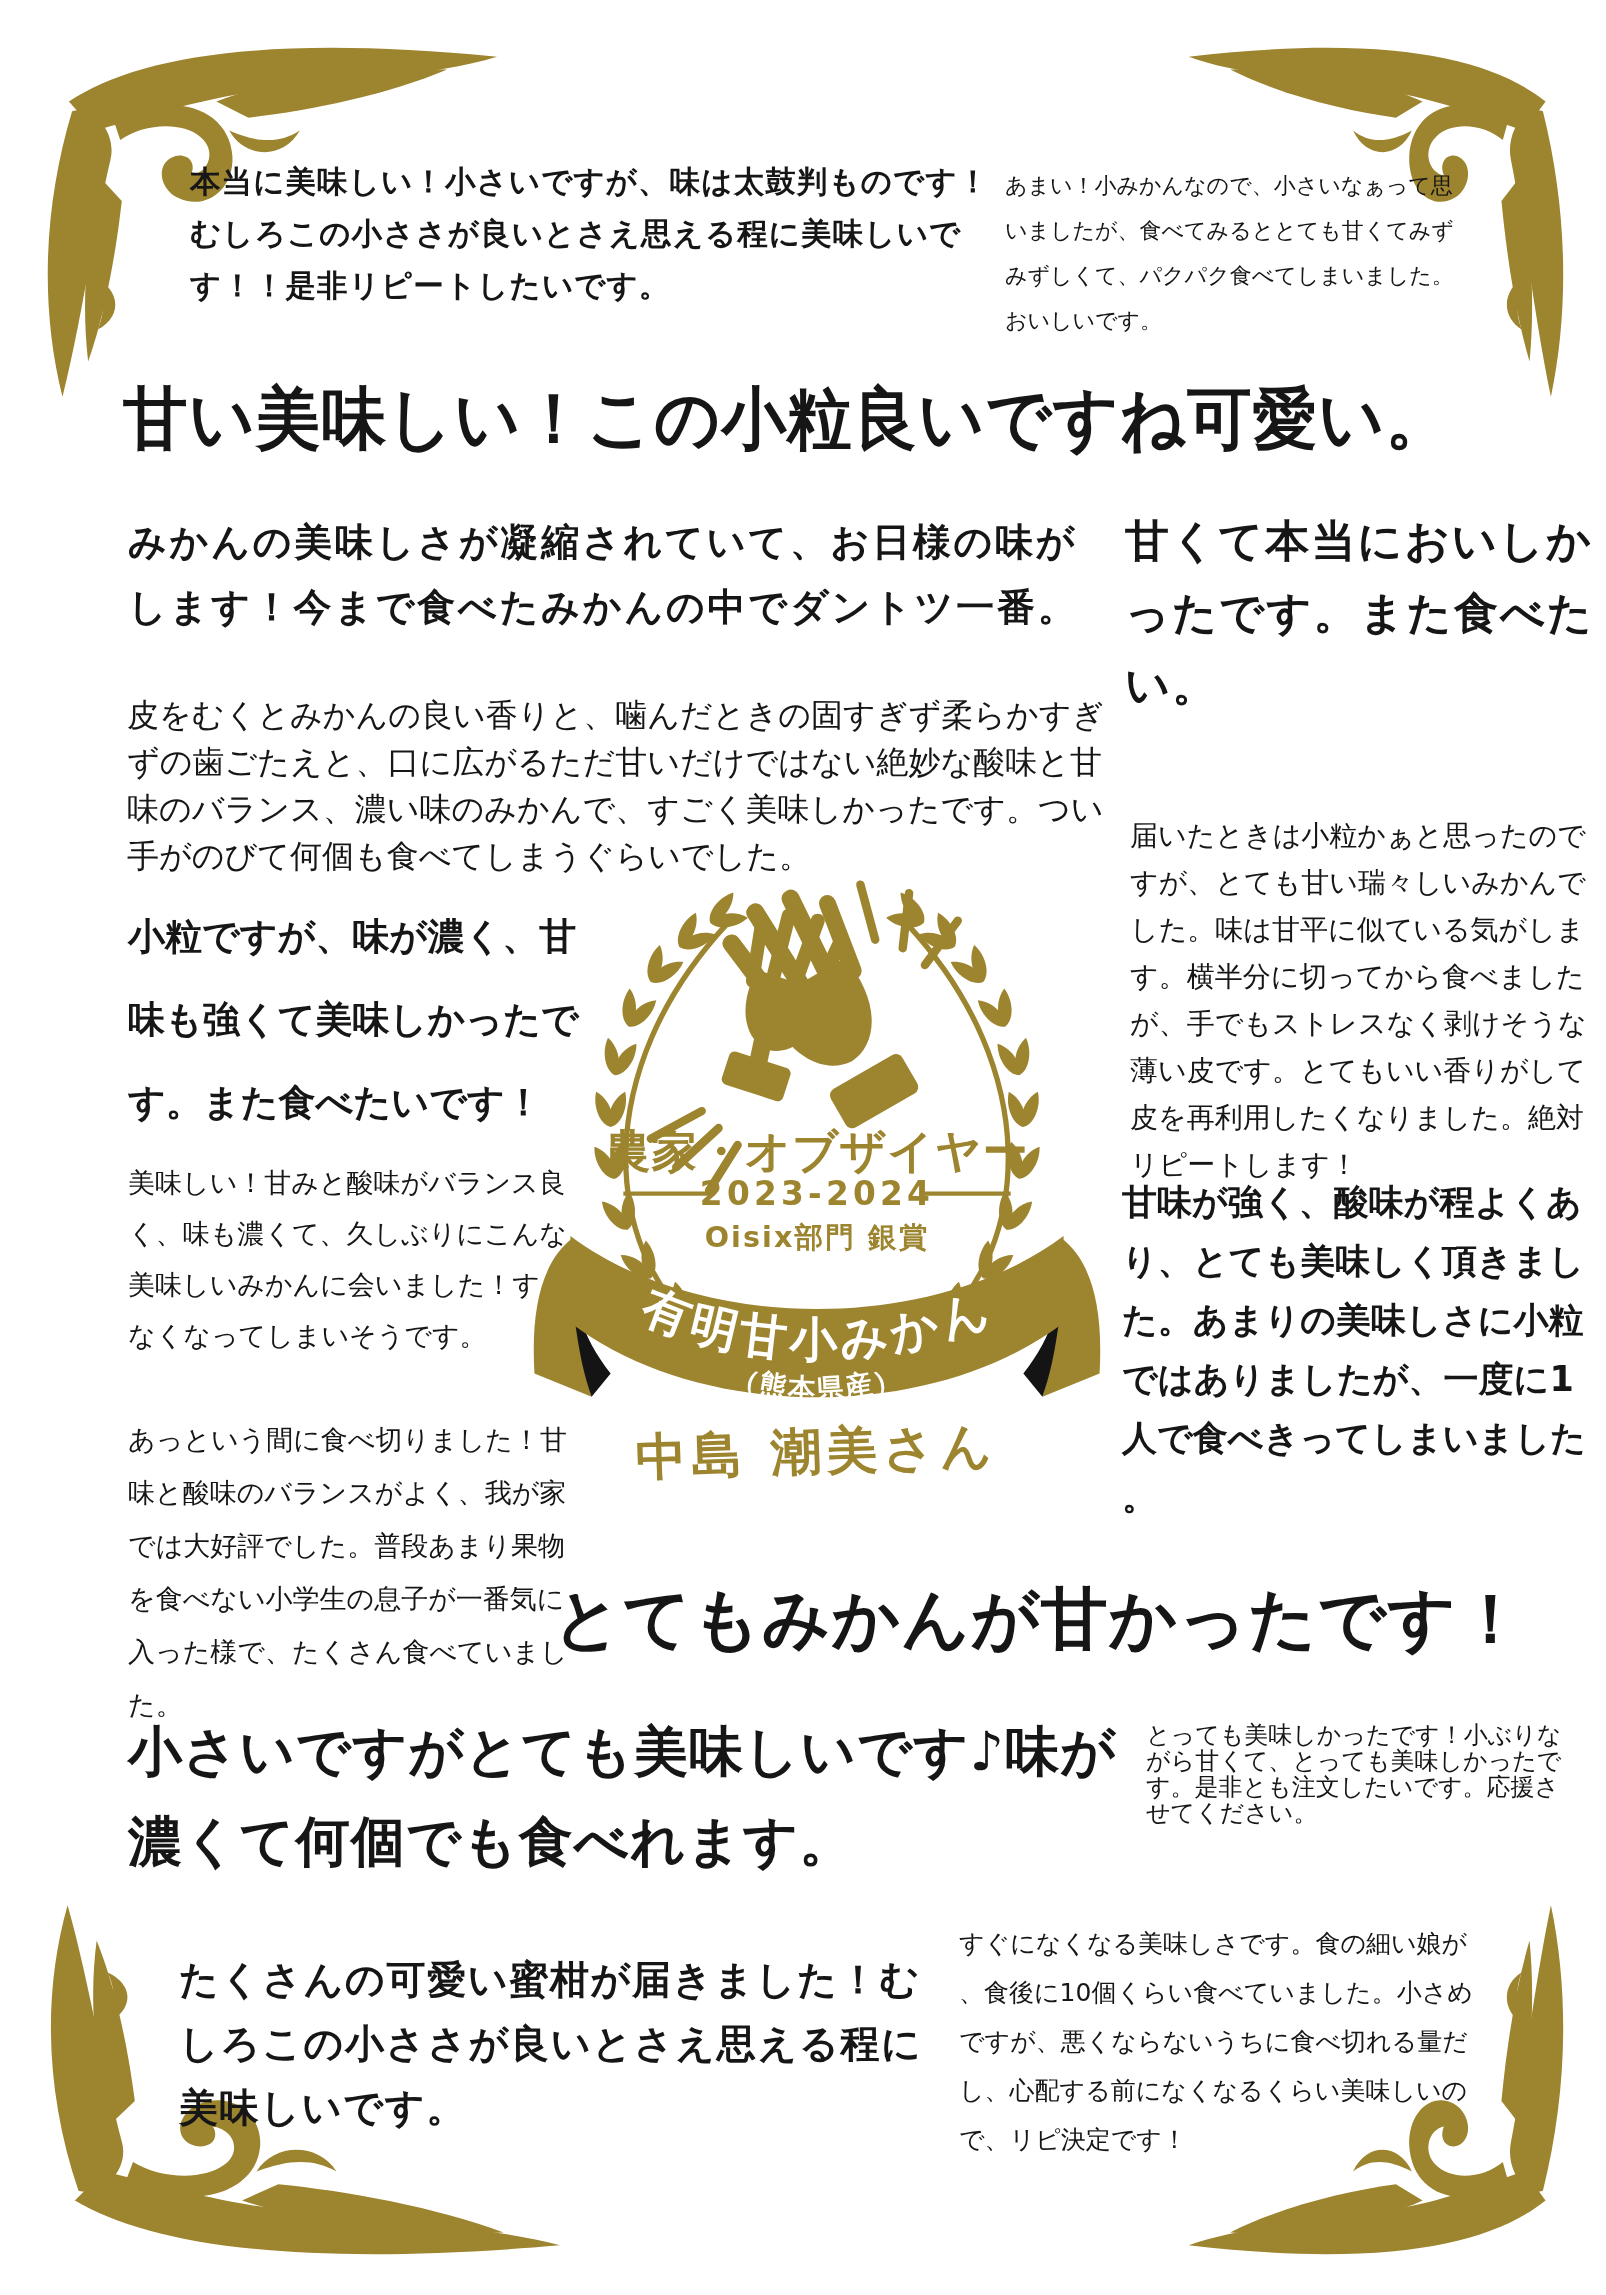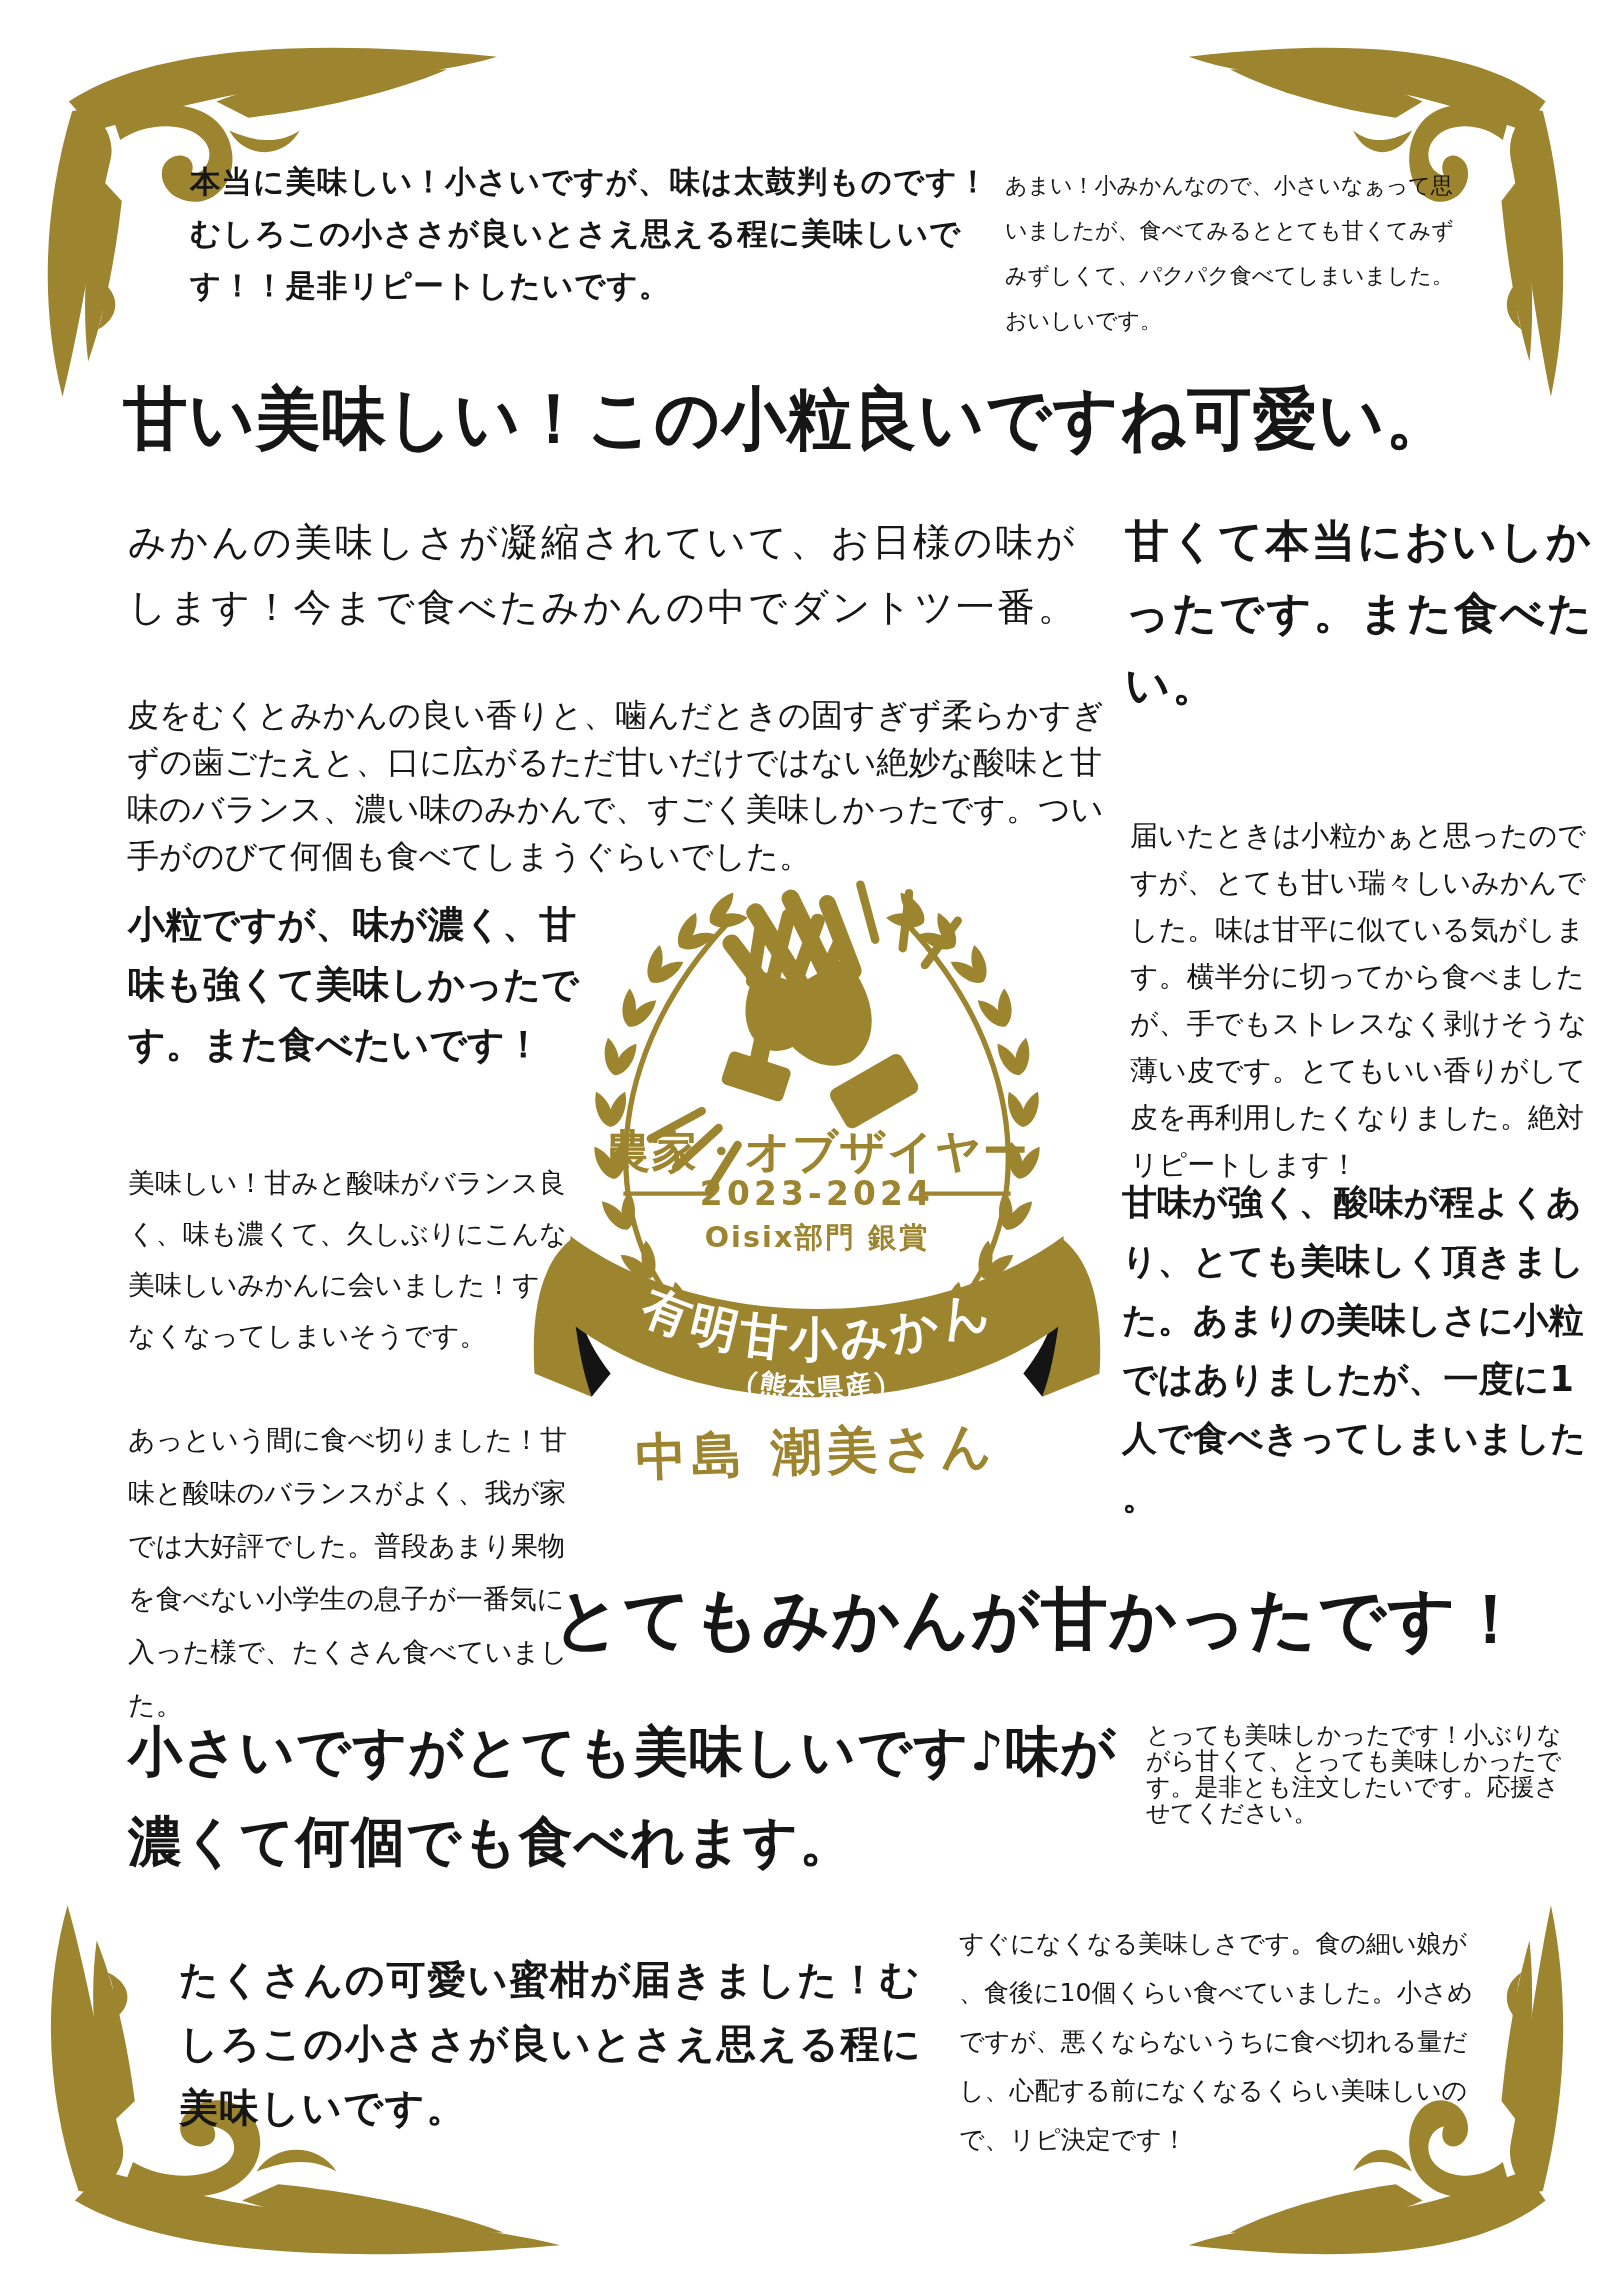--- a/index.html
+++ b/index.html
@@ -75,27 +75,27 @@
 <svg class="corner" style="right:24px;bottom:24px;transform:scale(-1,-1)" width="401" height="369" viewBox="0 0 300 230" preserveAspectRatio="none">
     <use href="#cornerOrn"></use>
   </svg>
 
 <div class="txt" style="left:190px;top:156px;width:802px;font-size:30.5px;line-height:52px;font-weight:600;letter-spacing:1.1px">本当に美味しい！小さいですが、味は太鼓判ものです！むしろこの小ささが良いとさえ思える程に美味しいです！！是非リピートしたいです。</div>
 
 <div class="txt" style="left:1005px;top:163px;width:460px;font-size:22px;line-height:45px;font-weight:500">あまい！小みかんなので、小さいなぁって思いましたが、食べてみるととても甘くてみずみずしくて、パクパク食べてしまいました。おいしいです。</div>
 
 <div class="txt nowrap" style="left:123px;top:374px;font-size:68px;font-weight:800;transform:scaleX(0.95);transform-origin:left top;letter-spacing:1.1px">甘い美味しい！この小粒良いですね可愛い。</div>
 
-<div class="txt" style="left:128px;top:510px;width:989px;font-size:38px;line-height:65px;font-weight:400;letter-spacing:2.7px">みかんの美味しさが凝縮されていて、お日様の味がします！今まで食べたみかんの中でダントツ一番。</div>
+<div class="txt" style="left:128px;top:510px;width:989px;font-size:38px;line-height:65px;font-weight:700;letter-spacing:2.7px">みかんの美味しさが凝縮されていて、お日様の味がします！今まで食べたみかんの中でダントツ一番。</div>
 
 <div class="txt" style="left:1125px;top:505px;width:476px;font-size:44px;line-height:72px;font-weight:700;letter-spacing:2.1px">甘くて本当においしかったです。また食べたい。</div>
 
 <div class="txt" style="left:127px;top:692px;width:981px;font-size:32px;line-height:47px">皮をむくとみかんの良い香りと、噛んだときの固すぎず柔らかすぎずの歯ごたえと、口に広がるただ甘いだけではない絶妙な酸味と甘味のバランス、濃い味のみかんで、すごく美味しかったです。つい手がのびて何個も食べてしまうぐらいでした。</div>
 
-<div class="txt" style="left:128px;top:895px;width:454px;font-size:37px;line-height:60px;font-weight:600">小粒ですが、味が濃く、甘味も強くて美味しかったです。また食べたいです！</div>
+<div class="txt" style="left:128px;top:895px;width:454px;font-size:37px;line-height:83px;font-weight:600">小粒ですが、味が濃く、甘味も強くて美味しかったです。また食べたいです！</div>
 
 <div class="txt" style="left:128px;top:1157px;width:454px;font-size:27px;line-height:51px">美味しい！甘みと酸味がバランス良く、味も濃くて、久しぶりにこんな美味しいみかんに会いました！すぐなくなってしまいそうです。</div>
 
 <div class="txt" style="left:128px;top:1413px;width:454px;font-size:27px;line-height:53px">あっという間に食べ切りました！甘味と酸味のバランスがよく、我が家では大好評でした。普段あまり果物を食べない小学生の息子が一番気に入った様で、たくさん食べていました。</div>
 
 <div class="txt" style="left:1130px;top:812px;width:462px;font-size:28px;line-height:47px">届いたときは小粒かぁと思ったのですが、とても甘い瑞々しいみかんでした。味は甘平に似ている気がします。横半分に切ってから食べましたが、手でもストレスなく剥けそうな薄い皮です。とてもいい香りがして皮を再利用したくなりました。絶対リピートします！</div>
 
 <div class="txt" style="left:1122px;top:1173px;width:476px;font-size:35px;line-height:59px;font-weight:600">甘味が強く、酸味が程よくあり、とても美味しく頂きました。あまりの美味しさに小粒ではありましたが、一度に1人で食べきってしまいました。</div>
 
 <div class="txt nowrap" style="left:553px;top:1574px;font-size:67px;font-weight:700;letter-spacing:1.1px">とてもみかんが甘かったです！</div>

